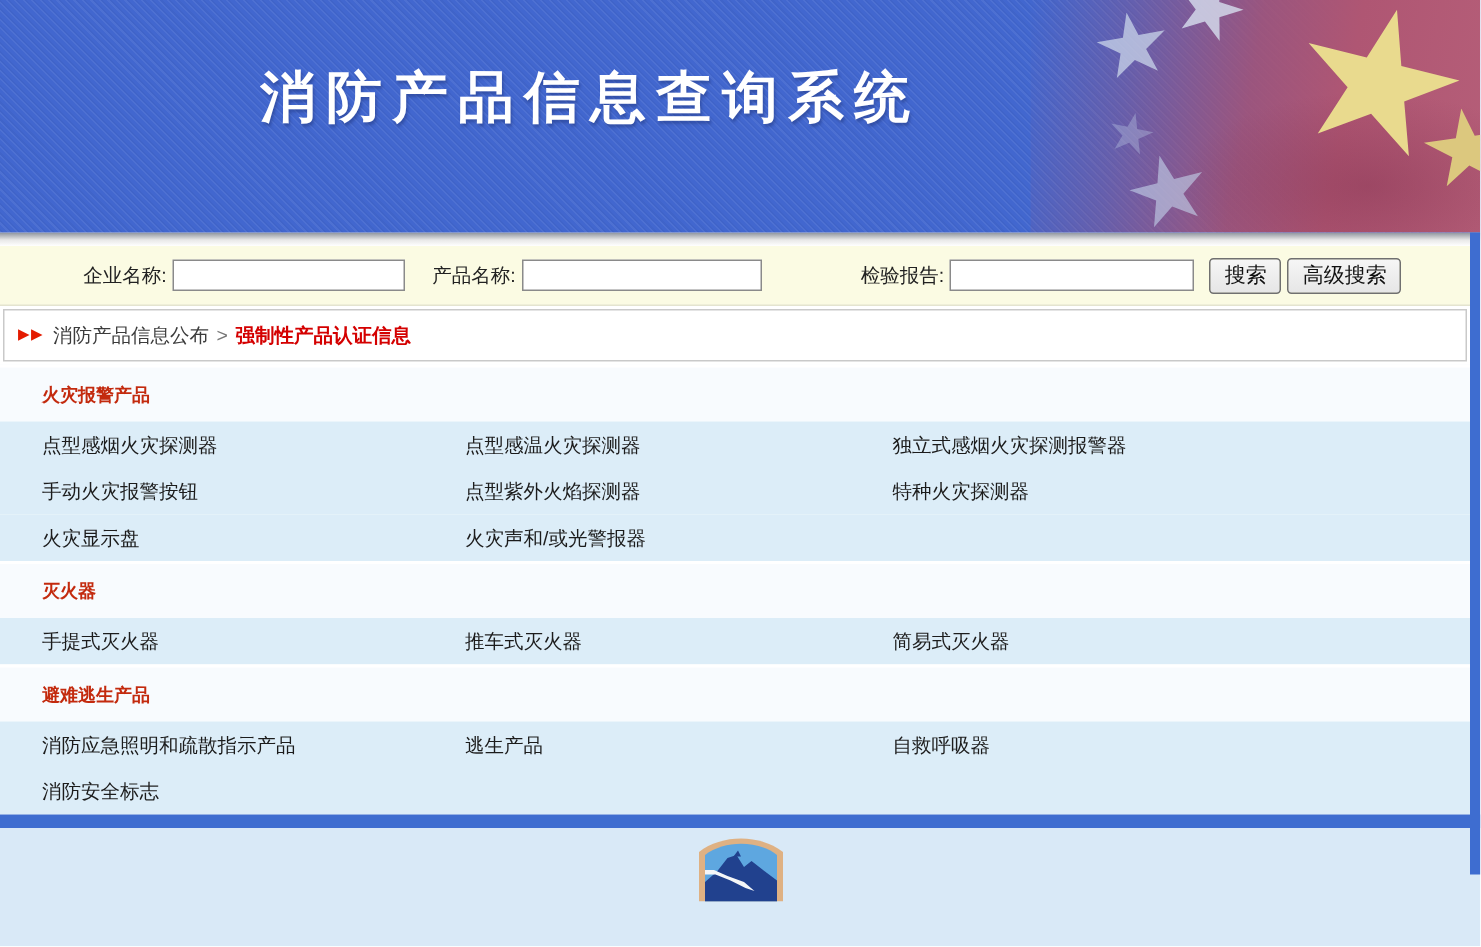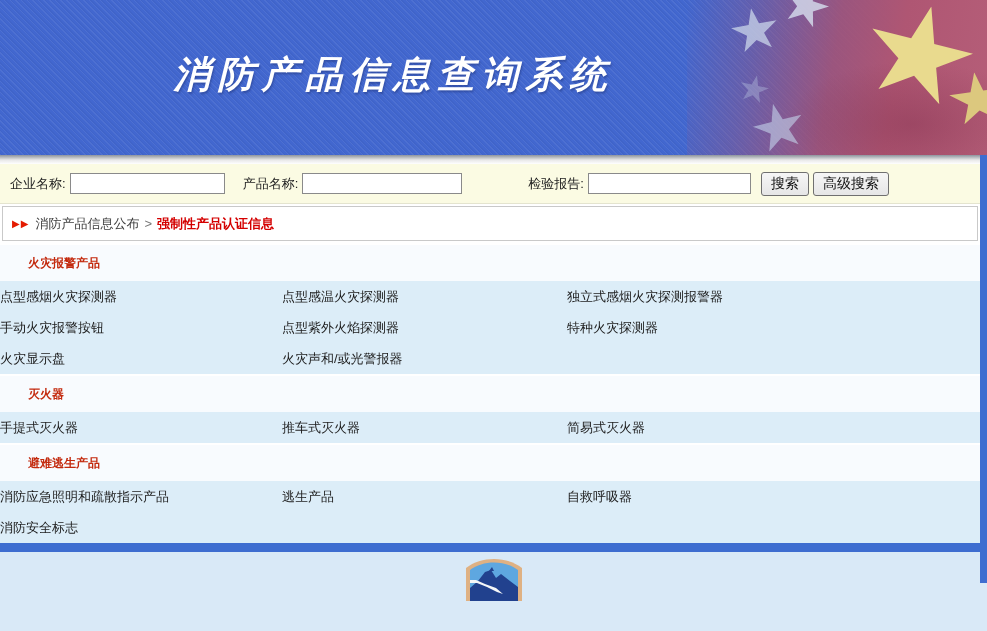--- a/index.html
+++ b/index.html
@@ -25,33 +25,34 @@
     position:absolute;
     clip-path: polygon(50% 0%, 61% 35%, 98% 35%, 68% 57%, 79% 91%, 50% 70%, 21% 91%, 32% 57%, 2% 35%, 39% 35%);
   }
   .star-big    { width:108px; height:102px; right:14px;  top:5px;   background:#e9da8e; transform:rotate(14deg); }
   .star-edge   { width:58px;  height:55px;  right:-20px; top:72px;  background:#dcc87e; transform:rotate(-8deg); }
   .star-f1     { width:48px;  height:46px;  left:44px;   top:8px;   background:#c9d6ea; opacity:.75; transform:rotate(-10deg); }
   .star-f2     { width:30px;  height:29px;  left:52px;   top:75px;  background:#b9c6e2; opacity:.38; transform:rotate(12deg); }
   .star-f3     { width:52px;  height:50px;  left:66px;   top:103px; background:#c2d0e8; opacity:.62; transform:rotate(-14deg); }
   .star-f4     { width:46px;  height:44px;  left:96px;   top:-16px; background:#d7e0ef; opacity:.8;  transform:rotate(18deg); }
   .header-title {
-    position:absolute; left:0; right:200px; top:50px;
+    position:absolute; left:0; right:200px; top:40px;
     text-align:center; color:#ffffff; font-size:37px; font-weight:bold; letter-spacing:7px;
-    text-shadow:1px 2px 2px rgba(30,50,120,0.45); white-space:nowrap;font-style:italic;
+    text-shadow:1px 2px 2px rgba(30,50,120,0.45); white-space:nowrap;
   }
 
   
   .shadow-band { flex:0 0 9px; height:9px; background:linear-gradient(#8d939c, #e8e8e8 55%, #ffffff); }
 
   
   .search-bar {
     flex:0 0 40px; height:40px; width:980px; background:#fbfbe3;
     display:flex; align-items:center; padding-left:10px; font-size:13px; color:#222;
     border-bottom:1px solid #e4e4cf;
+    justify-content:center;
   }
   .search-bar label { margin-right:4px; white-space:nowrap; }
   .search-bar input[type=text] {
     height:21px; border:1px solid #8a8a8a; background:#ffffff; padding:0 3px; font-size:13px;
   }
   .inp-company { width:155px; margin-right:18px; }
   .inp-product { width:160px; margin-right:66px; }
   .inp-report  { width:163px; margin-right:6px; }
   .btn {
     height:24px; padding:0 9px; margin-left:4px; font-size:14px; color:#111;
@@ -71,21 +72,21 @@
   .crumb-current { color:#d40000; font-weight:bold; }
 
   
   .sections { width:980px; }
   .section-heading {
     height:38px; background:#f8fbfe; color:#c32a0e; font-weight:bold; font-size:12px;
     display:flex; align-items:center; padding-left:28px; border-top:2px solid #ffffff;
   }
   .item-row {
     height:31px; background:#dcedf8;
-    display:grid; grid-template-columns:282px 285px 1fr; align-items:center; 
+    display:grid; grid-template-columns:282px 285px 1fr; align-items:center; padding-left:28px;
   }
   .item-cell { font-size:13px; color:#1c1c1c; text-decoration:none; cursor:pointer; white-space:nowrap; justify-self:start; }
 
   
   .footer-bar { flex:0 0 9px; height:9px; width:987px; background:#3e6dd0; }
   .footer { flex:1; width:987px; background:#d9e9f7; display:flex; justify-content:center; }
   .badge { margin-top:5px; }
 
   
   .right-strip { position:absolute; right:0; top:155px; width:7px; height:428px; background:#3e6dd0; }

